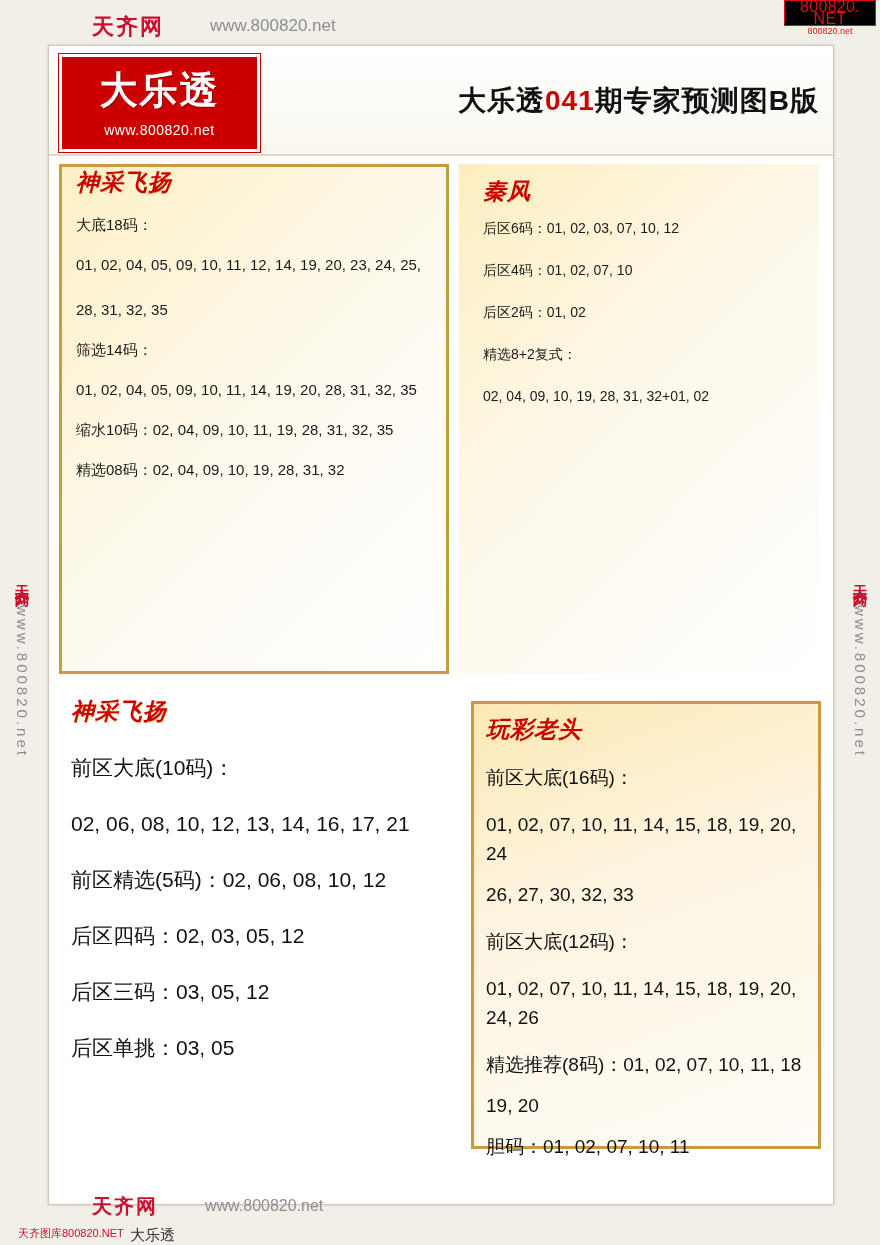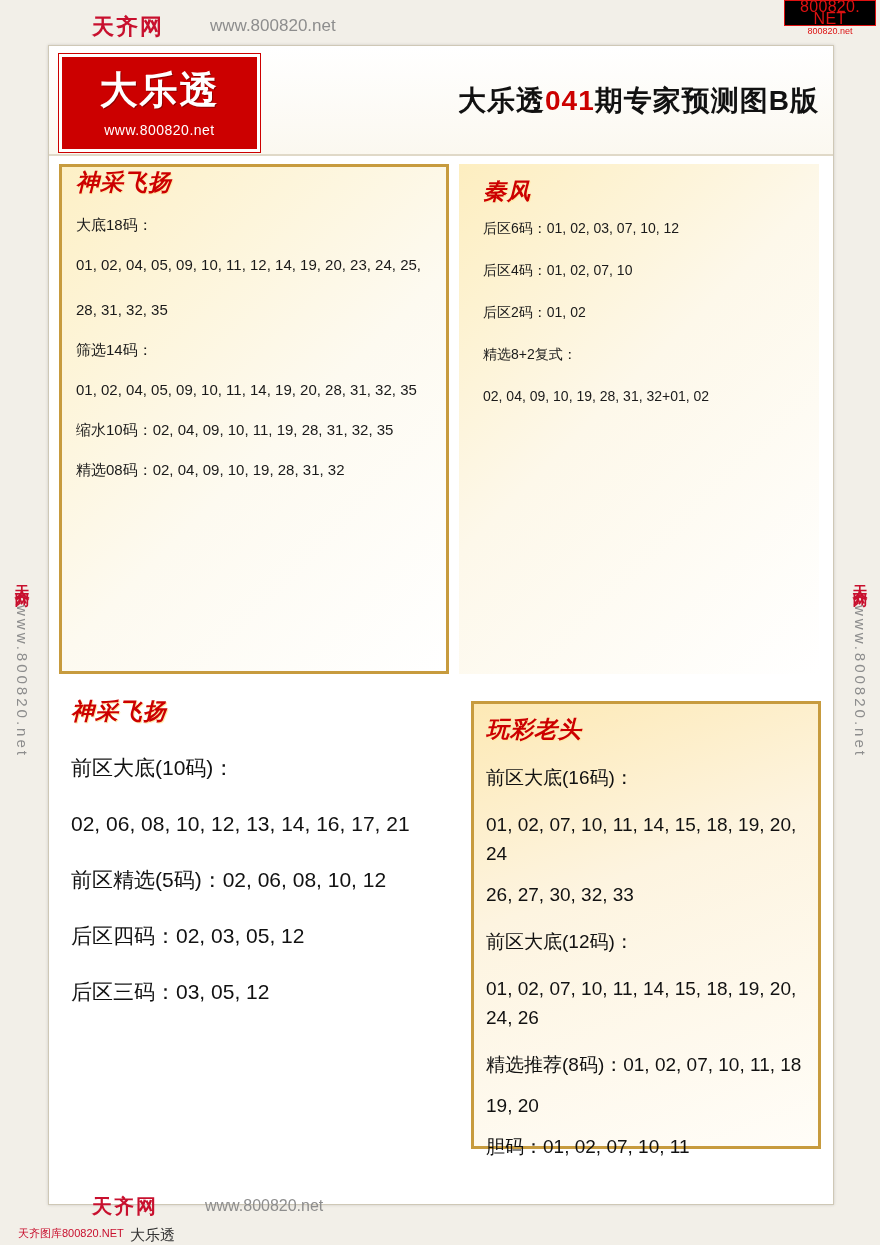--- a/index.html
+++ b/index.html
@@ -321,20 +321,21 @@
     <div class="row">02, 04, 09, 10, 19, 28, 31, 32+01, 02</div>
   </div>
 
   <div class="p3">
     <div class="panel-title">神采飞扬</div>
     <div class="line">前区大底(10码)：</div>
     <div class="line">02, 06, 08, 10, 12, 13, 14, 16, 17, 21</div>
     <div class="line">前区精选(5码)：02, 06, 08, 10, 12</div>
     <div class="line">后区四码：02, 03, 05, 12</div>
     <div class="line">后区三码：03, 05, 12</div>
+    <div class="line">后区单挑：03, 05</div>
   </div>
 
   <div class="p4">
     <div class="panel-title">玩彩老头</div>
     <div class="line">前区大底(16码)：</div>
     <div class="line">01, 02, 07, 10, 11, 14, 15, 18, 19, 20, 24</div>
     <div class="line tight">26, 27, 30, 32, 33</div>
     <div class="line">前区大底(12码)：</div>
     <div class="line">01, 02, 07, 10, 11, 14, 15, 18, 19, 20, 24, 26</div>
     <div class="line">精选推荐(8码)：01, 02, 07, 10, 11, 18</div>

